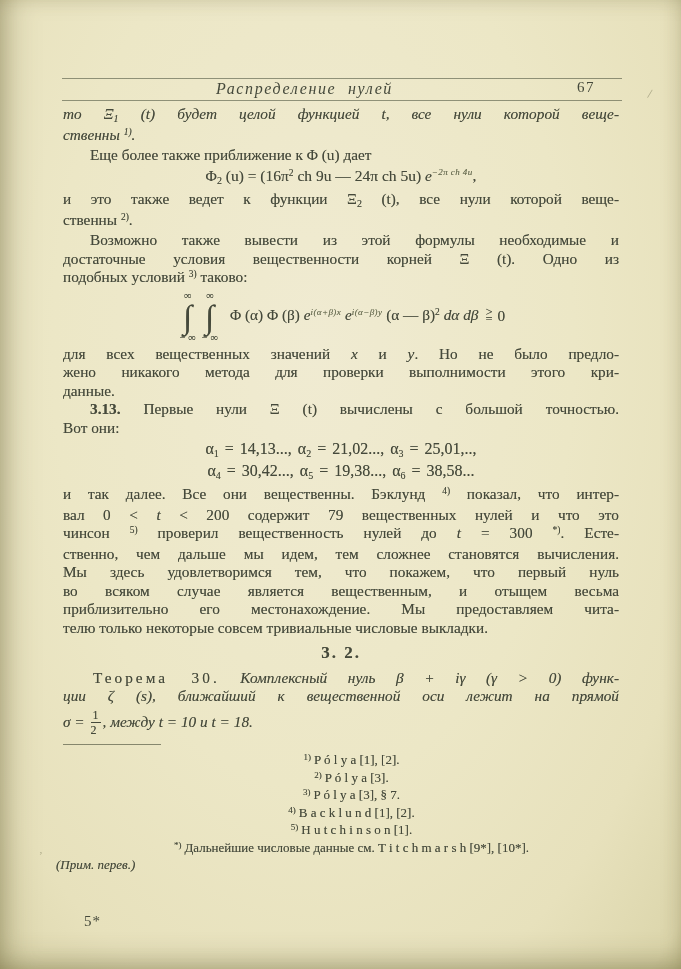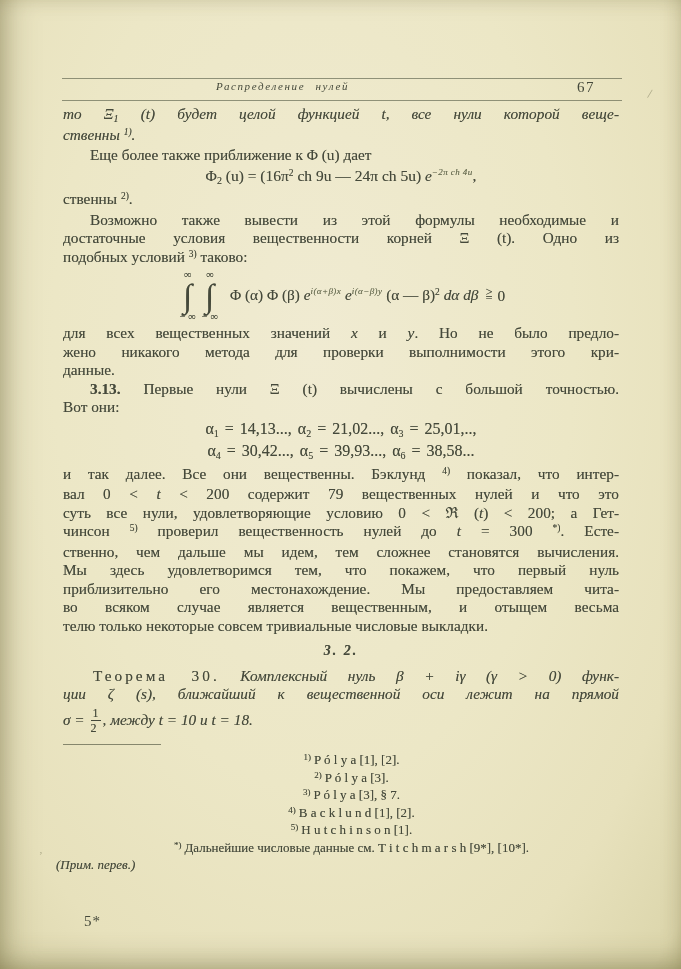--- a/index.html
+++ b/index.html
@@ -10,21 +10,21 @@
     background:radial-gradient(ellipse at 46% 36%, #f0ebd2 0%, #ece7c6 50%, #e7e1bc 78%, #dcd6ac 96%, #d2cb9e 100%);
   }
   .vignette{position:absolute;inset:0;pointer-events:none;
     box-shadow:inset 22px 0 34px -20px rgba(95,90,45,.5),
                inset 0 -20px 30px -16px rgba(95,90,45,.45),
                inset -14px 0 26px -20px rgba(95,90,45,.3),
                inset 0 12px 22px -18px rgba(110,105,60,.22);}
   .rule{position:absolute;left:62px;width:560px;height:1px;background:rgba(66,72,52,.55);}
   .rule-top{top:78px;}
   .rule-bottom{top:100px;}
-  .running-title{position:absolute;top:80px;left:216px;font-style:italic;font-size:11px;letter-spacing:1.6px;word-spacing:6px;}
+  .running-title{position:absolute;top:80px;left:216px;font-style:italic;font-size:16px;letter-spacing:1.6px;word-spacing:6px;}
   .page-number{position:absolute;top:79px;left:577px;font-size:15px;letter-spacing:1.5px;}
   .artifact{position:absolute;color:rgba(90,92,62,.45);font-size:13px;}
   .a1{top:86px;left:648px;transform:rotate(12deg);}
   .a2{top:849px;left:39px;font-size:11px;}
 
   .body{position:absolute;left:63px;top:105px;width:556px;font-size:15.3px;line-height:18.5px;
         text-shadow:0 0 .5px rgba(70,75,58,.55);}
   .para{margin:0;}
   .tline{text-align:justify;text-align-last:justify;}
   .tline.last{text-align-last:left;}
@@ -45,21 +45,21 @@
   .ilim{font-size:10.5px;line-height:10px;letter-spacing:0;}
   .isign{font-size:33px;line-height:30px;padding:1px 0;}
   .integrand{margin-left:9px;font-size:15.3px;white-space:nowrap;text-align:center;}
   .geq{display:inline-flex;flex-direction:column;align-items:center;margin:0 5px 0 7px;font-size:12.5px;line-height:6.5px;transform:translateY(-1px);}
   .geq span{display:block;}
   .zero{font-size:15.3px;}
 
   .center-block{margin:2px 0;font-size:16px;line-height:20px;}
   .center-block .tline{text-align:center;text-align-last:center;word-spacing:2px;}
 
-  .section-heading{text-align:center;font-weight:bold;font-size:14px;letter-spacing:2px;margin:7px 0 6px;font-style:italic;}
+  .section-heading{text-align:center;font-weight:bold;font-size:17px;letter-spacing:2px;margin:7px 0 6px;}
 
   .theorem .tline{text-align:justify;text-align-last:justify;}
   .theorem .tline.first{text-indent:30px;}
   .theorem .tline.last{text-align-last:left;margin-top:3px;height:28px;}
   .fracline{font-style:italic;}
   .frac{display:inline-block;vertical-align:-8px;text-align:center;font-size:12px;line-height:1.05;font-style:normal;margin:0 2px;}
   .frac .num{display:block;border-bottom:1px solid #45493b;padding:0 2px 1px;}
   .frac .den{display:block;padding-top:1px;}
 
   .footnotes{position:absolute;left:63px;top:744px;width:556px;font-size:13px;line-height:16.5px;
@@ -86,20 +86,21 @@
   <div class="body">
     <div class="para it-para">
         <div class="tline"><span>то Ξ</span><span class="sub">1</span><span> (t) будет целой функцией t, все нули которой веще-</span></div>
         <div class="tline last"><span>ственны </span><span class="sup">1)</span><span>.</span></div>
       </div>
     <div class="para indent">
         <div class="tline last">Еще более также приближение к Φ (u) дает</div>
       </div>
     <div class="formula"><span>Φ</span><span class="sub">2</span><span> (u) = (16π</span><span class="sup">2</span><span> ch 9u — 24π ch 5u) </span><span class="it">e</span><span class="exp">−2π ch 4u</span><span>,</span></div>
     <div class="para">
+        <div class="tline"><span>и это также ведет к функции Ξ</span><span class="sub">2</span><span> (t), все нули которой веще-</span></div>
         <div class="tline last"><span>ственны </span><span class="sup">2)</span><span>.</span></div>
       </div>
     <div class="para indent">
         <div class="tline">Возможно также вывести из этой формулы необходимые и</div>
         <div class="tline">достаточные условия вещественности корней Ξ (t). Одно из</div>
         <div class="tline last"><span>подобных условий </span><span class="sup">3)</span><span> таково:</span></div>
       </div>
 
     <div class="int-formula">
       <span class="intgrp">
@@ -124,31 +125,30 @@
         <div class="tline"><span>для всех вещественных значений </span><span class="it">x</span><span> и </span><span class="it">y</span><span>. Но не было предло-</span></div>
         <div class="tline">жено никакого метода для проверки выполнимости этого кри-</div>
         <div class="tline last">данные.</div>
       </div>
     <div class="para indent">
         <div class="tline"><span class="b">3.13.</span><span> Первые нули Ξ (t) вычислены с большой точностью.</span></div>
         <div class="tline last">Вот они:</div>
       </div>
     <div class="center-block">
         <div class="tline"><span>α</span><span class="sub">1</span><span> = 14,13..., α</span><span class="sub">2</span><span> = 21,02..., α</span><span class="sub">3</span><span> = 25,01,..,</span></div>
-        <div class="tline last"><span>α</span><span class="sub">4</span><span> = 30,42..., α</span><span class="sub">5</span><span> = 39,93..., α</span><span class="sub">6</span><span> = 38,58...</span></div>
+        <div class="tline last"><span>α</span><span class="sub">4</span><span> = 30,42..., α</span><span class="sub">5</span><span> = 19,38..., α</span><span class="sub">6</span><span> = 38,58...</span></div>
       </div>
     <div class="para">
         <div class="tline"><span>и так далее. Все они вещественны. Бэклунд </span><span class="sup">4)</span><span> показал, что интер-</span></div>
         <div class="tline"><span>вал 0 &lt; </span><span class="it">t</span><span> &lt; 200 содержит 79 вещественных нулей и что это</span></div>
-        <div class="tline"><span>суть все нули, удовлетворяющие условию 0 &lt; ℜ (</span><span class="it">t</span><span>) &lt; 200; а Гет-</span></div>
         <div class="tline"><span>чинсон </span><span class="sup">5)</span><span> проверил вещественность нулей до </span><span class="it">t</span><span> = 300 </span><span class="sup">*)</span><span>. Есте-</span></div>
         <div class="tline">ственно, чем дальше мы идем, тем сложнее становятся вычисления.</div>
         <div class="tline">Мы здесь удовлетворимся тем, что покажем, что первый нуль</div>
+        <div class="tline">во всяком случае является вещественным, и отыщем весьма</div>
         <div class="tline">приблизительно его местонахождение. Мы предоставляем чита-</div>
-        <div class="tline">во всяком случае является вещественным, и отыщем весьма</div>
         <div class="tline last">телю только некоторые совсем тривиальные числовые выкладки.</div>
       </div>
     <div class="section-heading">3. 2.</div>
 
     <div class="para theorem">
       <div class="tline first">
         <span class="sp">Теорема 30.</span><span class="it"> Комплексный нуль β + iγ (γ &gt; 0) функ-</span>
       </div>
       <div class="tline it">ции ζ (s), ближайший к вещественной оси лежит на прямой</div>
       <div class="tline last fracline">

